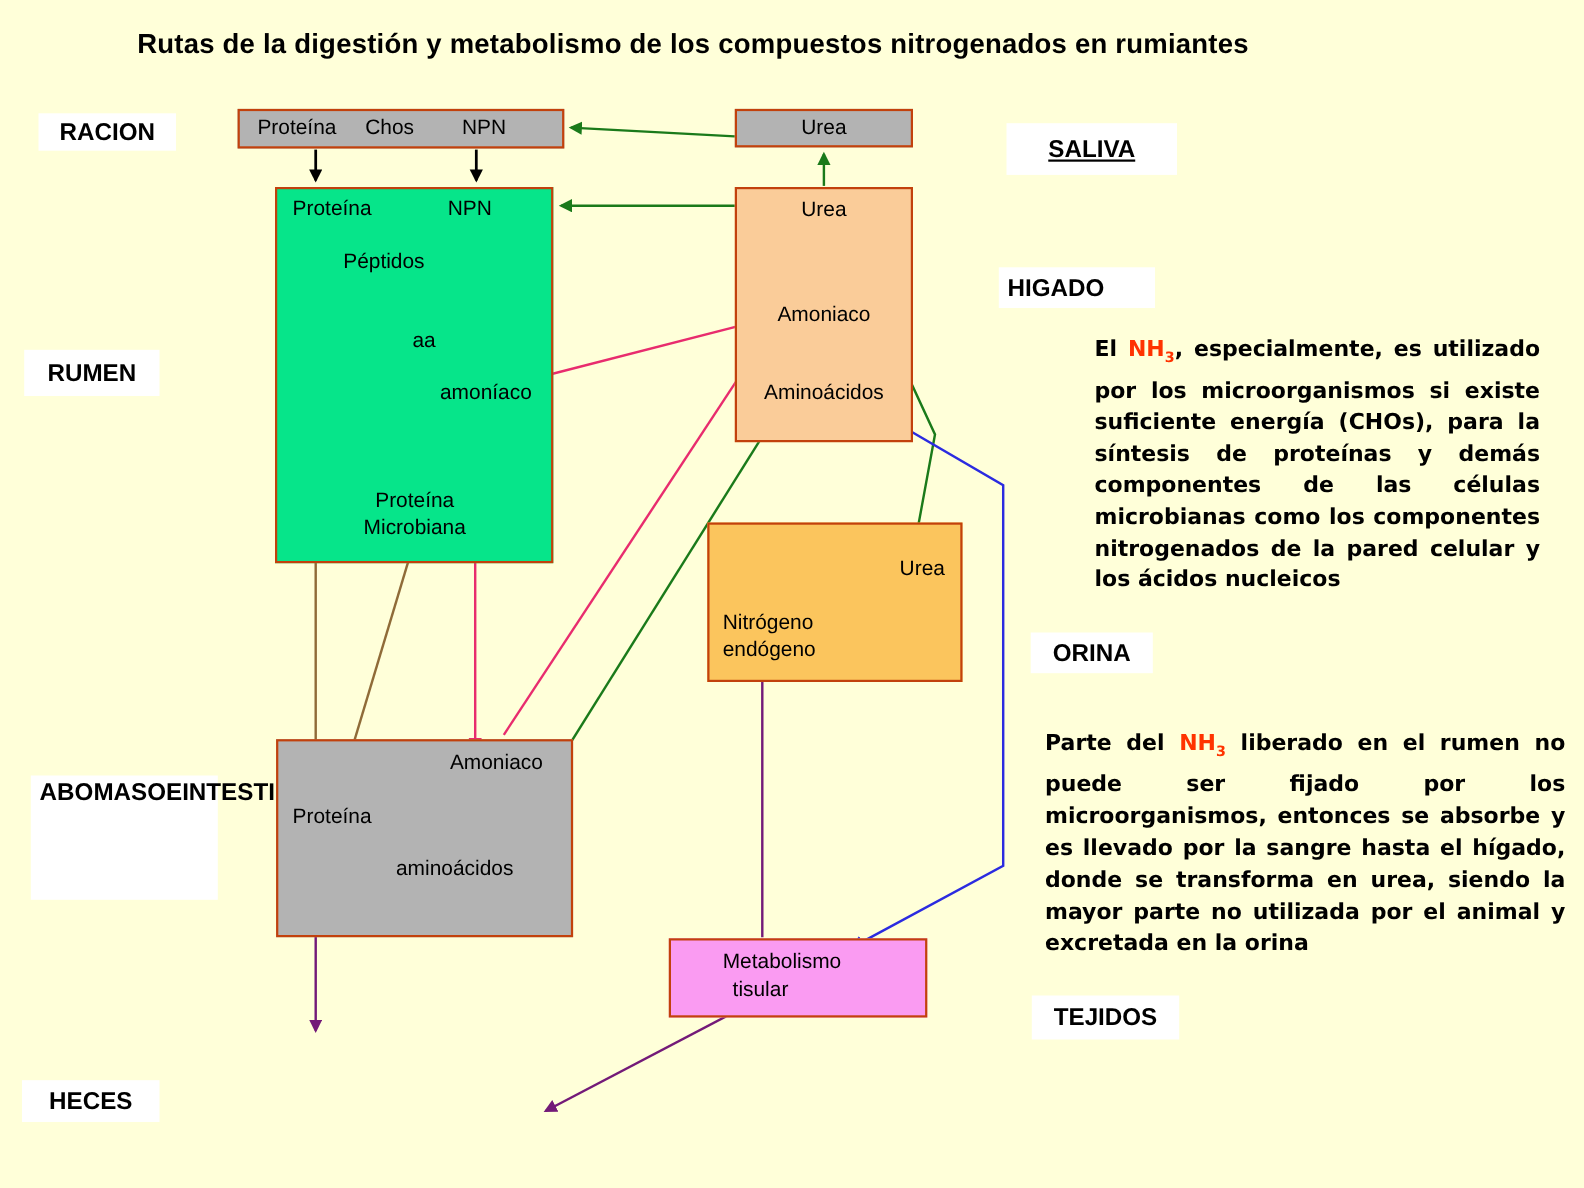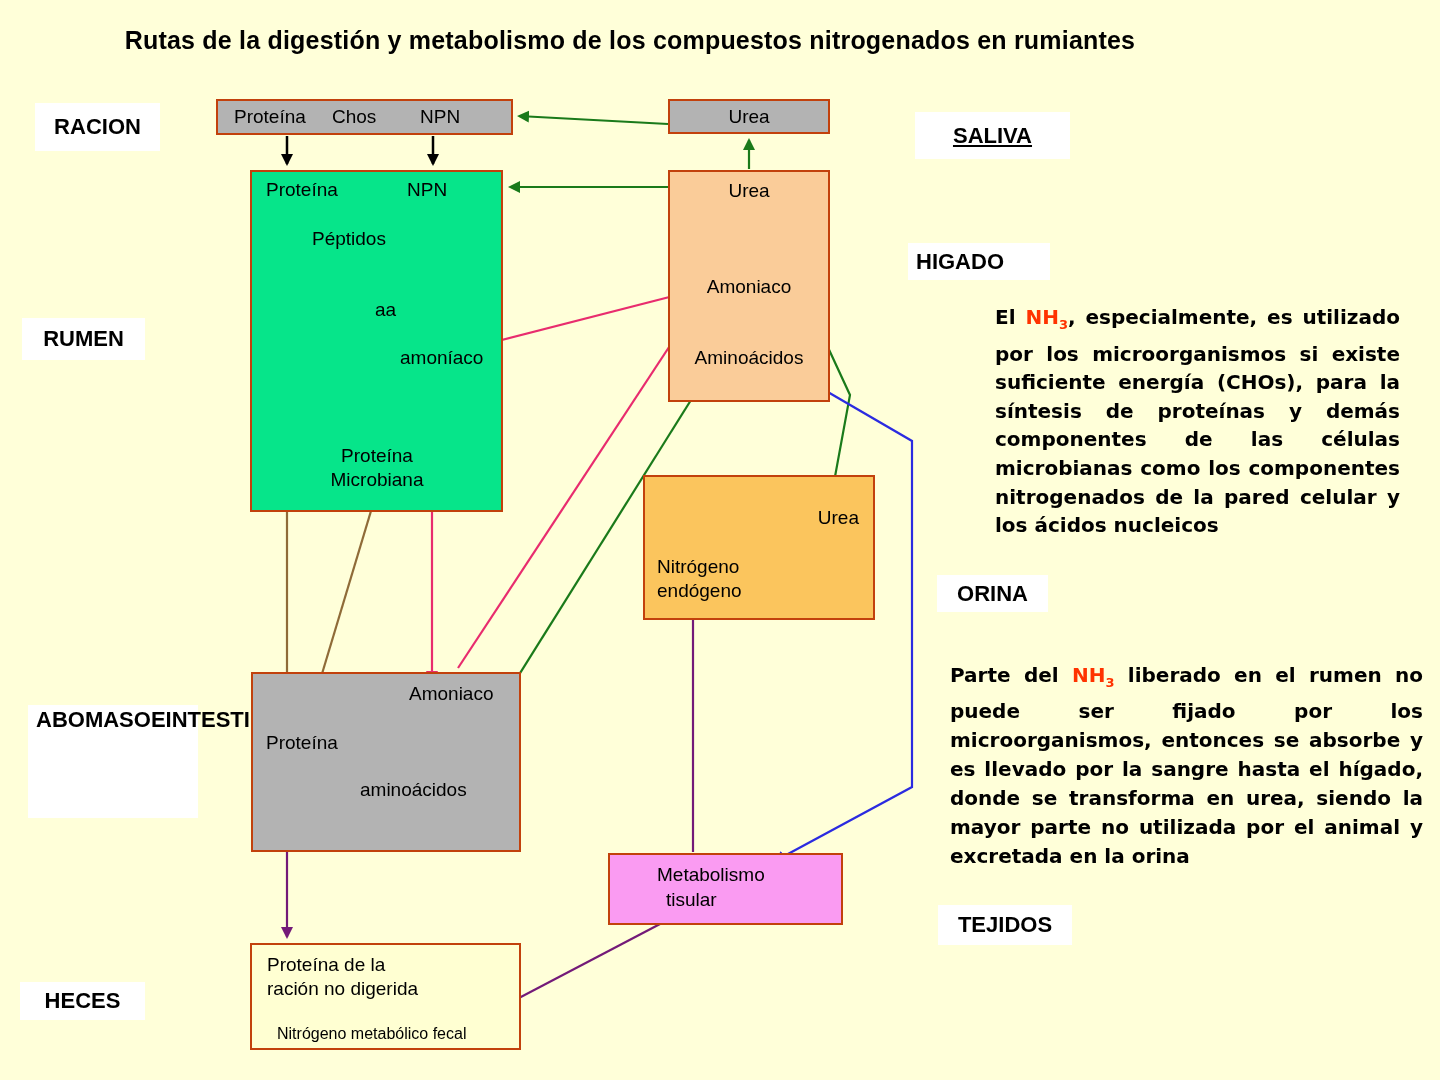--- a/index.html
+++ b/index.html
@@ -90,21 +90,21 @@
       <polyline points="377,491 309,717" fill="none" stroke="#8F6B38" stroke-width="2.2" marker-end="url(#ah-brown)"></polyline>
       <polyline points="320,762 355,793" fill="none" stroke="#731A78" stroke-width="2.2" marker-end="url(#ah-purple)"></polyline>
       <polyline points="287,769 287,937" fill="none" stroke="#731A78" stroke-width="2.2" marker-end="url(#ah-purple)"></polyline>
       <polyline points="660,924 496,1010" fill="none" stroke="#731A78" stroke-width="2.2" marker-end="url(#ah-purple)"></polyline>
       <polyline points="693,852 693,608" fill="none" stroke="#731A78" stroke-width="2.2" marker-end="url(#ah-purple)"></polyline>
       <polyline points="790,370 912,441 912,787 775,861" fill="none" stroke="#2B2BE0" stroke-width="2.2" marker-end="url(#ah-blue)"></polyline>
     </svg>
 
   <div id="title" class="abs">Rutas de la digestión y metabolismo de los compuestos nitrogenados en rumiantes</div>
 
-  <div class="abs wlabel" style="left:35px;top:103px;width:125px;height:48px;">RACION</div>
+  <div class="abs wlabel" style="left:35px;top:103px;width:125px;height:34px;">RACION</div>
   <div class="abs wlabel" style="left:915px;top:112px;width:155px;height:47px;text-decoration:underline;">SALIVA</div>
   <div class="abs wlabel leftal" style="left:908px;top:243px;width:142px;height:37px;">HIGADO</div>
   <div class="abs wlabel" style="left:22px;top:318px;width:123px;height:42px;">RUMEN</div>
   <div class="abs wlabel" style="left:937px;top:575px;width:111px;height:37px;">ORINA</div>
   <div class="abs wlabel leftal abomaso-lines" style="left:28px;top:705px;width:170px;height:113px;display:flex;">
     <span>ABOMASO</span>
     <span>E</span>
     <span>INTESTINO</span>
   </div>
   <div class="abs wlabel" style="left:938px;top:905px;width:134px;height:40px;">TEJIDOS</div>
@@ -150,23 +150,18 @@
     <span class="t" style="left:156px;top:9px;">Amoniaco</span>
     <span class="t" style="left:13px;top:58px;">Proteína</span>
     <span class="t" style="left:107px;top:105px;">aminoácidos</span>
   </div>
 
   <div class="abs box bx-pink" style="left:608px;top:853px;width:235px;height:72px;">
     <span class="t" style="left:47px;top:9px;">Metabolismo</span>
     <span class="t" style="left:56px;top:34px;">tisular</span>
   </div>
 
-  <div class="abs box bx-cream" style="left:250px;top:943px;width:271px;height:107px;">
-    <span class="t" style="left:15px;top:9px;">Proteína de la</span>
-    <span class="t" style="left:15px;top:33px;">ración no digerida</span>
-    <span class="t small" style="left:25px;top:80px;">Nitrógeno metabólico fecal</span>
-  </div>
 
   <div class="para" style="left:995px;top:303px;width:405px;line-height:28.6px;"><span>El </span><span class="nh3"><span>NH</span><sub>3</sub></span><span>, especialmente, es utilizado por los microorganismos si existe suficiente energía (CHOs), para la síntesis de proteínas y demás componentes de las células microbianas como los componentes nitrogenados de la pared celular y los ácidos nucleicos</span></div>
 
   <div class="para" style="left:950px;top:661px;width:473px;line-height:29px;"><span>Parte del </span><span class="nh3"><span>NH</span><sub>3</sub></span><span> liberado en el rumen no puede ser fijado por los microorganismos, entonces se absorbe y es llevado por la sangre hasta el hígado, donde se transforma en urea, siendo la mayor parte no utilizada por el animal y excretada en la orina</span></div>
 
 </div>
 
 </body></html>

